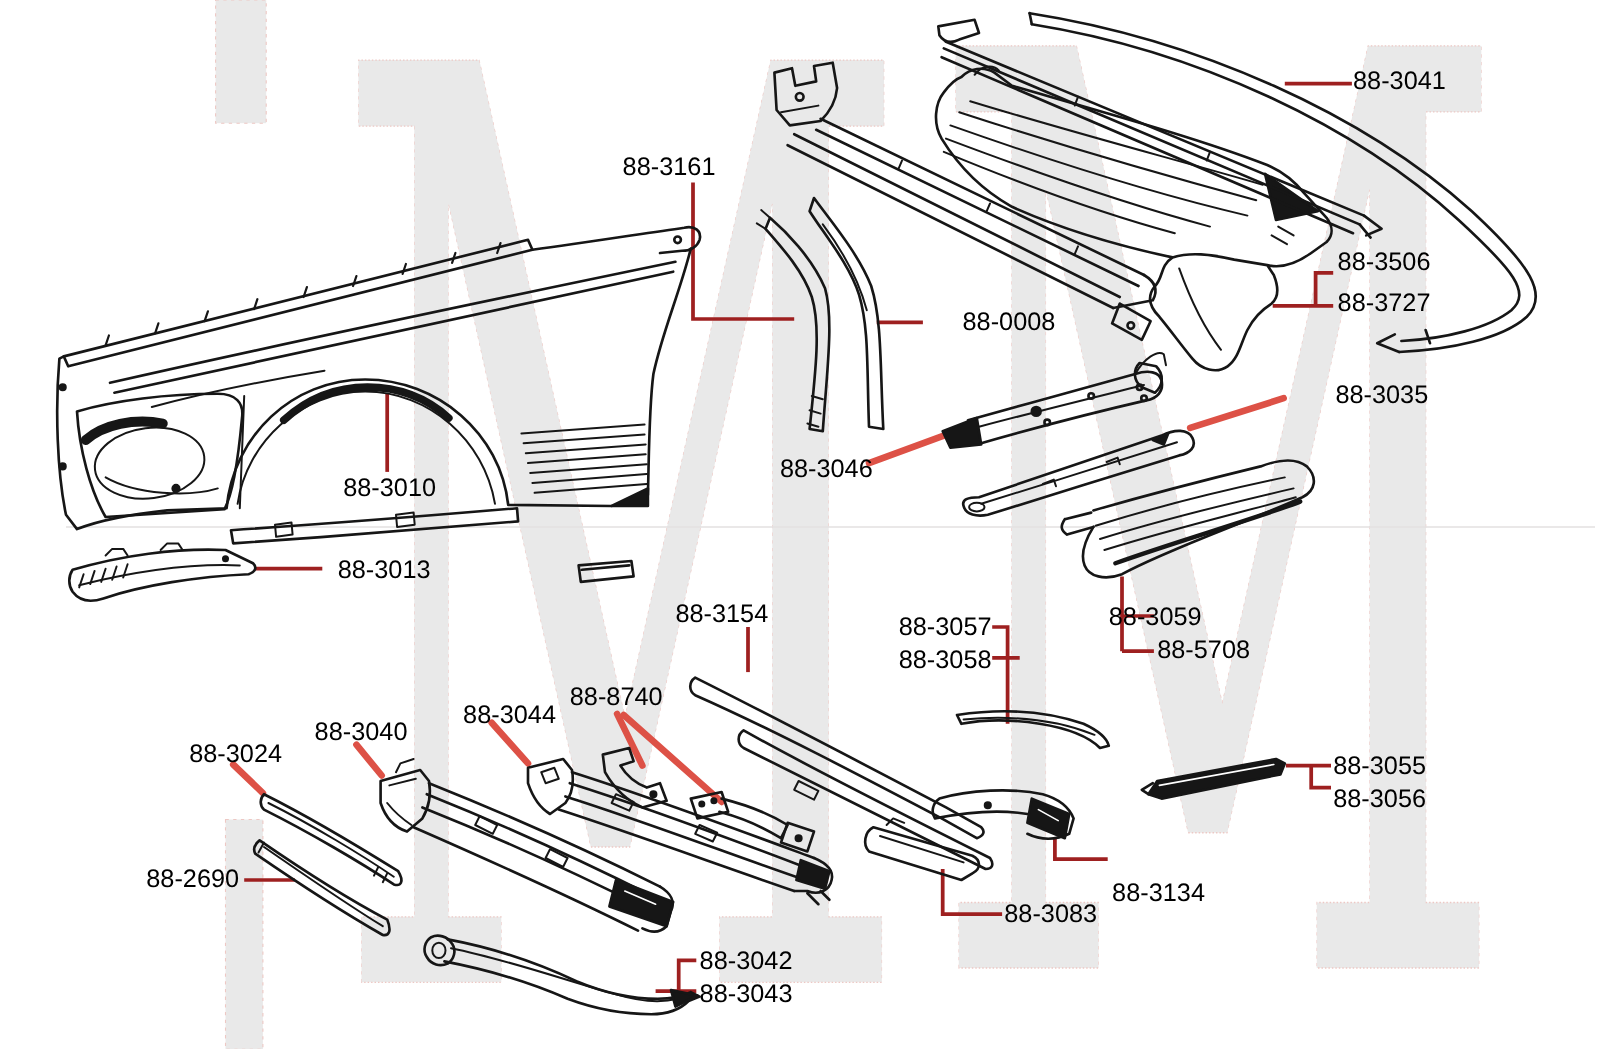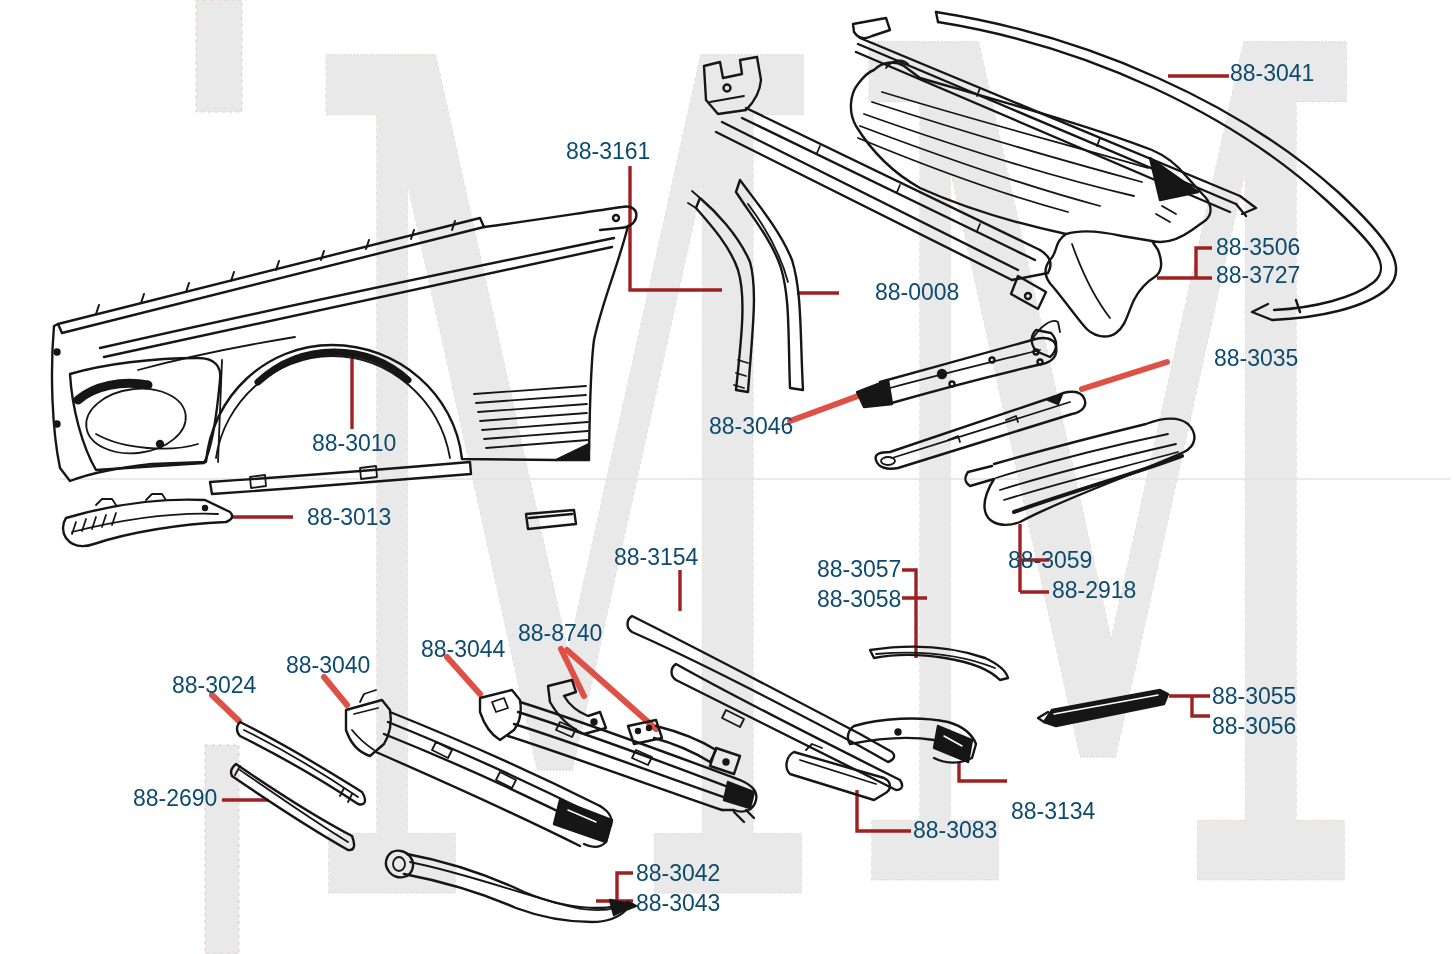--- a/index.html
+++ b/index.html
@@ -1,19 +1,19 @@
 <!DOCTYPE html>
 <html><head>
 <meta charset="utf-8">
 <style>
   html,body{margin:0;padding:0;background:#fff;}
   #stage{position:relative;width:1453px;height:954px;background:#ffffff;overflow:hidden;
          font-family:"Liberation Sans",sans-serif;}
   #art{position:absolute;left:0;top:0;}
-  .lbl{position:absolute;font:23px/27px "Liberation Sans",sans-serif;color:#0c4a6e;
+  .lbl{position:absolute;font:23px/27px "Liberation Sans",sans-serif;color:#000000;
        white-space:nowrap;letter-spacing:0px;}
 </style>
 </head>
 <body>
 
 <div id="stage">
 
 <svg id="art" width="1453" height="954" viewBox="0 0 1453 954">
 
   <g>
@@ -230,31 +230,31 @@
       <path stroke-width="1.8" d="M410,862 C460,872 510,890 560,904 C580,910 600,912 616,908"></path>
       <polygon points="610,900 634,905 614,915" fill="#161616"></polygon>
     </g>
 
   </g>
 </svg>
 
   <div class="lbl" style="left:1230px;top:60px">88-3041</div>
   <div class="lbl" style="left:566px;top:138px">88-3161</div>
   <div class="lbl" style="left:875px;top:279px">88-0008</div>
-  <div class="lbl" style="left:1216px;top:234px">88-3506</div>
+  <div class="lbl" style="left:1216px;top:224px">88-3506</div>
   <div class="lbl" style="left:1216px;top:262px">88-3727</div>
   <div class="lbl" style="left:1214px;top:345px">88-3035</div>
   <div class="lbl" style="left:709px;top:413px">88-3046</div>
   <div class="lbl" style="left:312px;top:430px">88-3010</div>
   <div class="lbl" style="left:307px;top:504px">88-3013</div>
   <div class="lbl" style="left:614px;top:544px">88-3154</div>
   <div class="lbl" style="left:817px;top:556px">88-3057</div>
   <div class="lbl" style="left:817px;top:586px">88-3058</div>
   <div class="lbl" style="left:1008px;top:547px">88-3059</div>
-  <div class="lbl" style="left:1052px;top:577px">88-2918</div>
+  <div class="lbl" style="left:1052px;top:577px">88-5708</div>
   <div class="lbl" style="left:518px;top:620px">88-8740</div>
   <div class="lbl" style="left:421px;top:636px">88-3044</div>
   <div class="lbl" style="left:286px;top:652px">88-3040</div>
   <div class="lbl" style="left:172px;top:672px">88-3024</div>
   <div class="lbl" style="left:1212px;top:683px">88-3055</div>
   <div class="lbl" style="left:1212px;top:713px">88-3056</div>
   <div class="lbl" style="left:133px;top:785px">88-2690</div>
   <div class="lbl" style="left:1011px;top:798px">88-3134</div>
   <div class="lbl" style="left:913px;top:817px">88-3083</div>
   <div class="lbl" style="left:636px;top:860px">88-3042</div>

